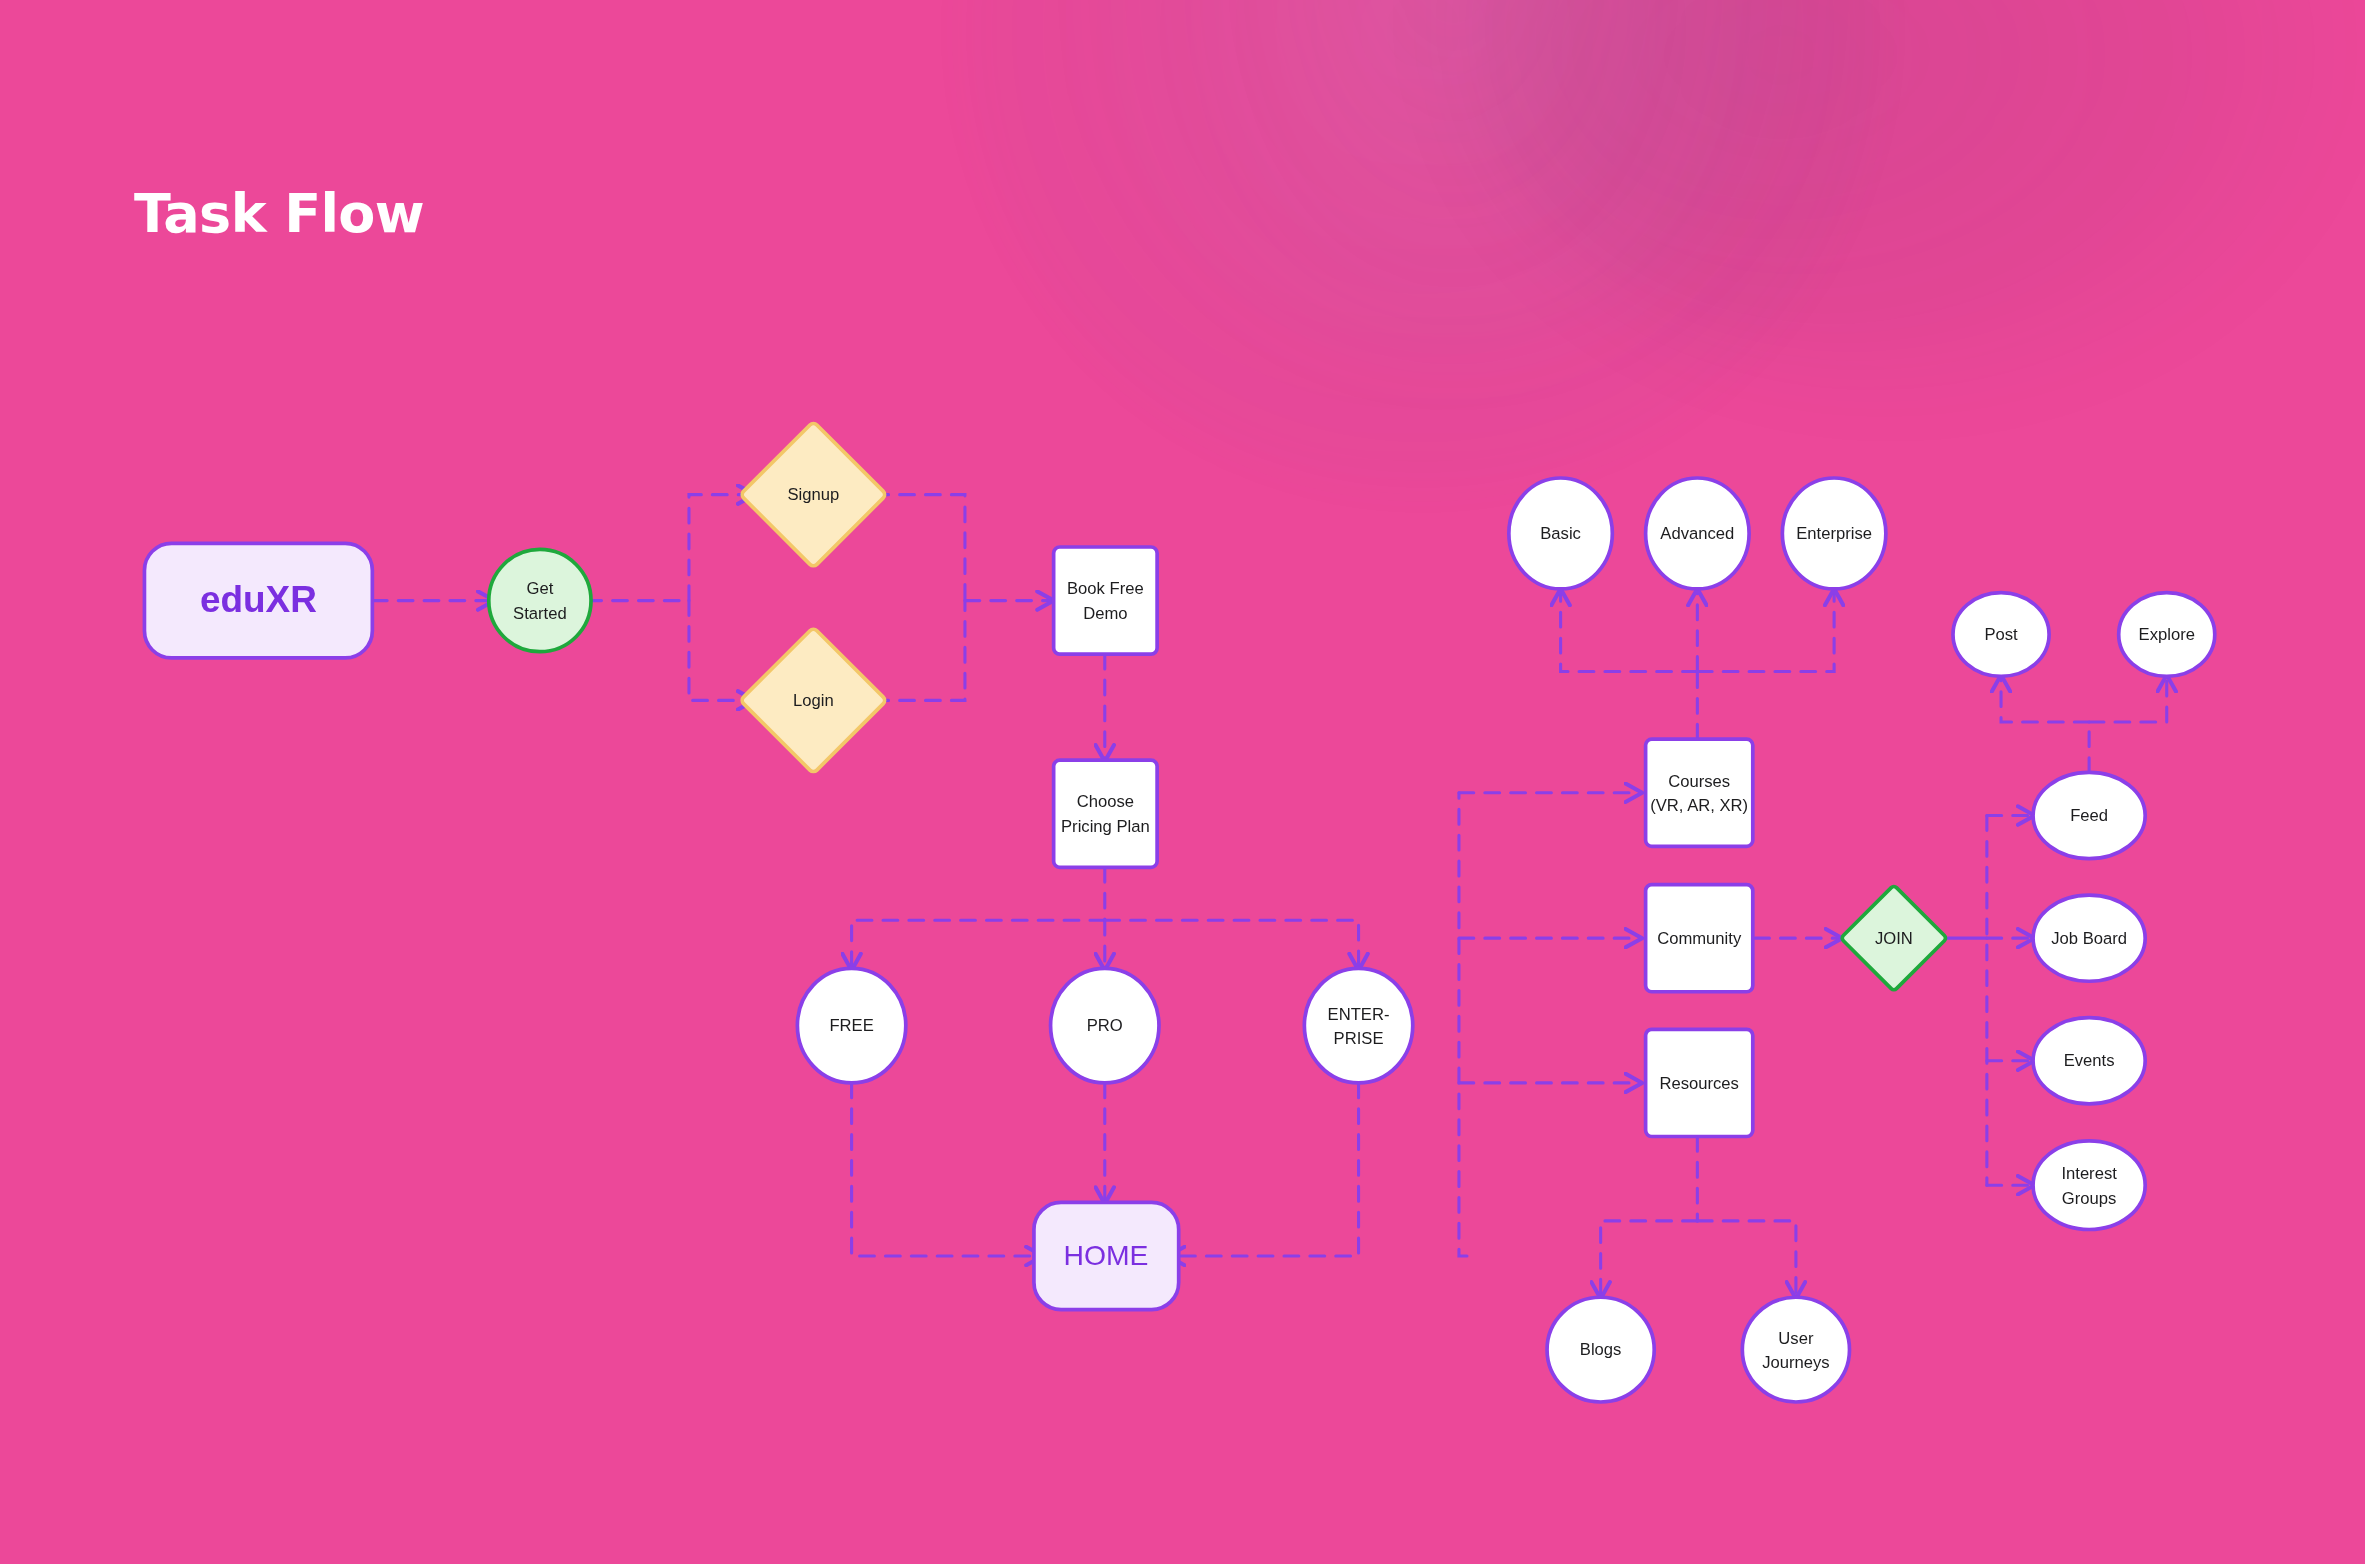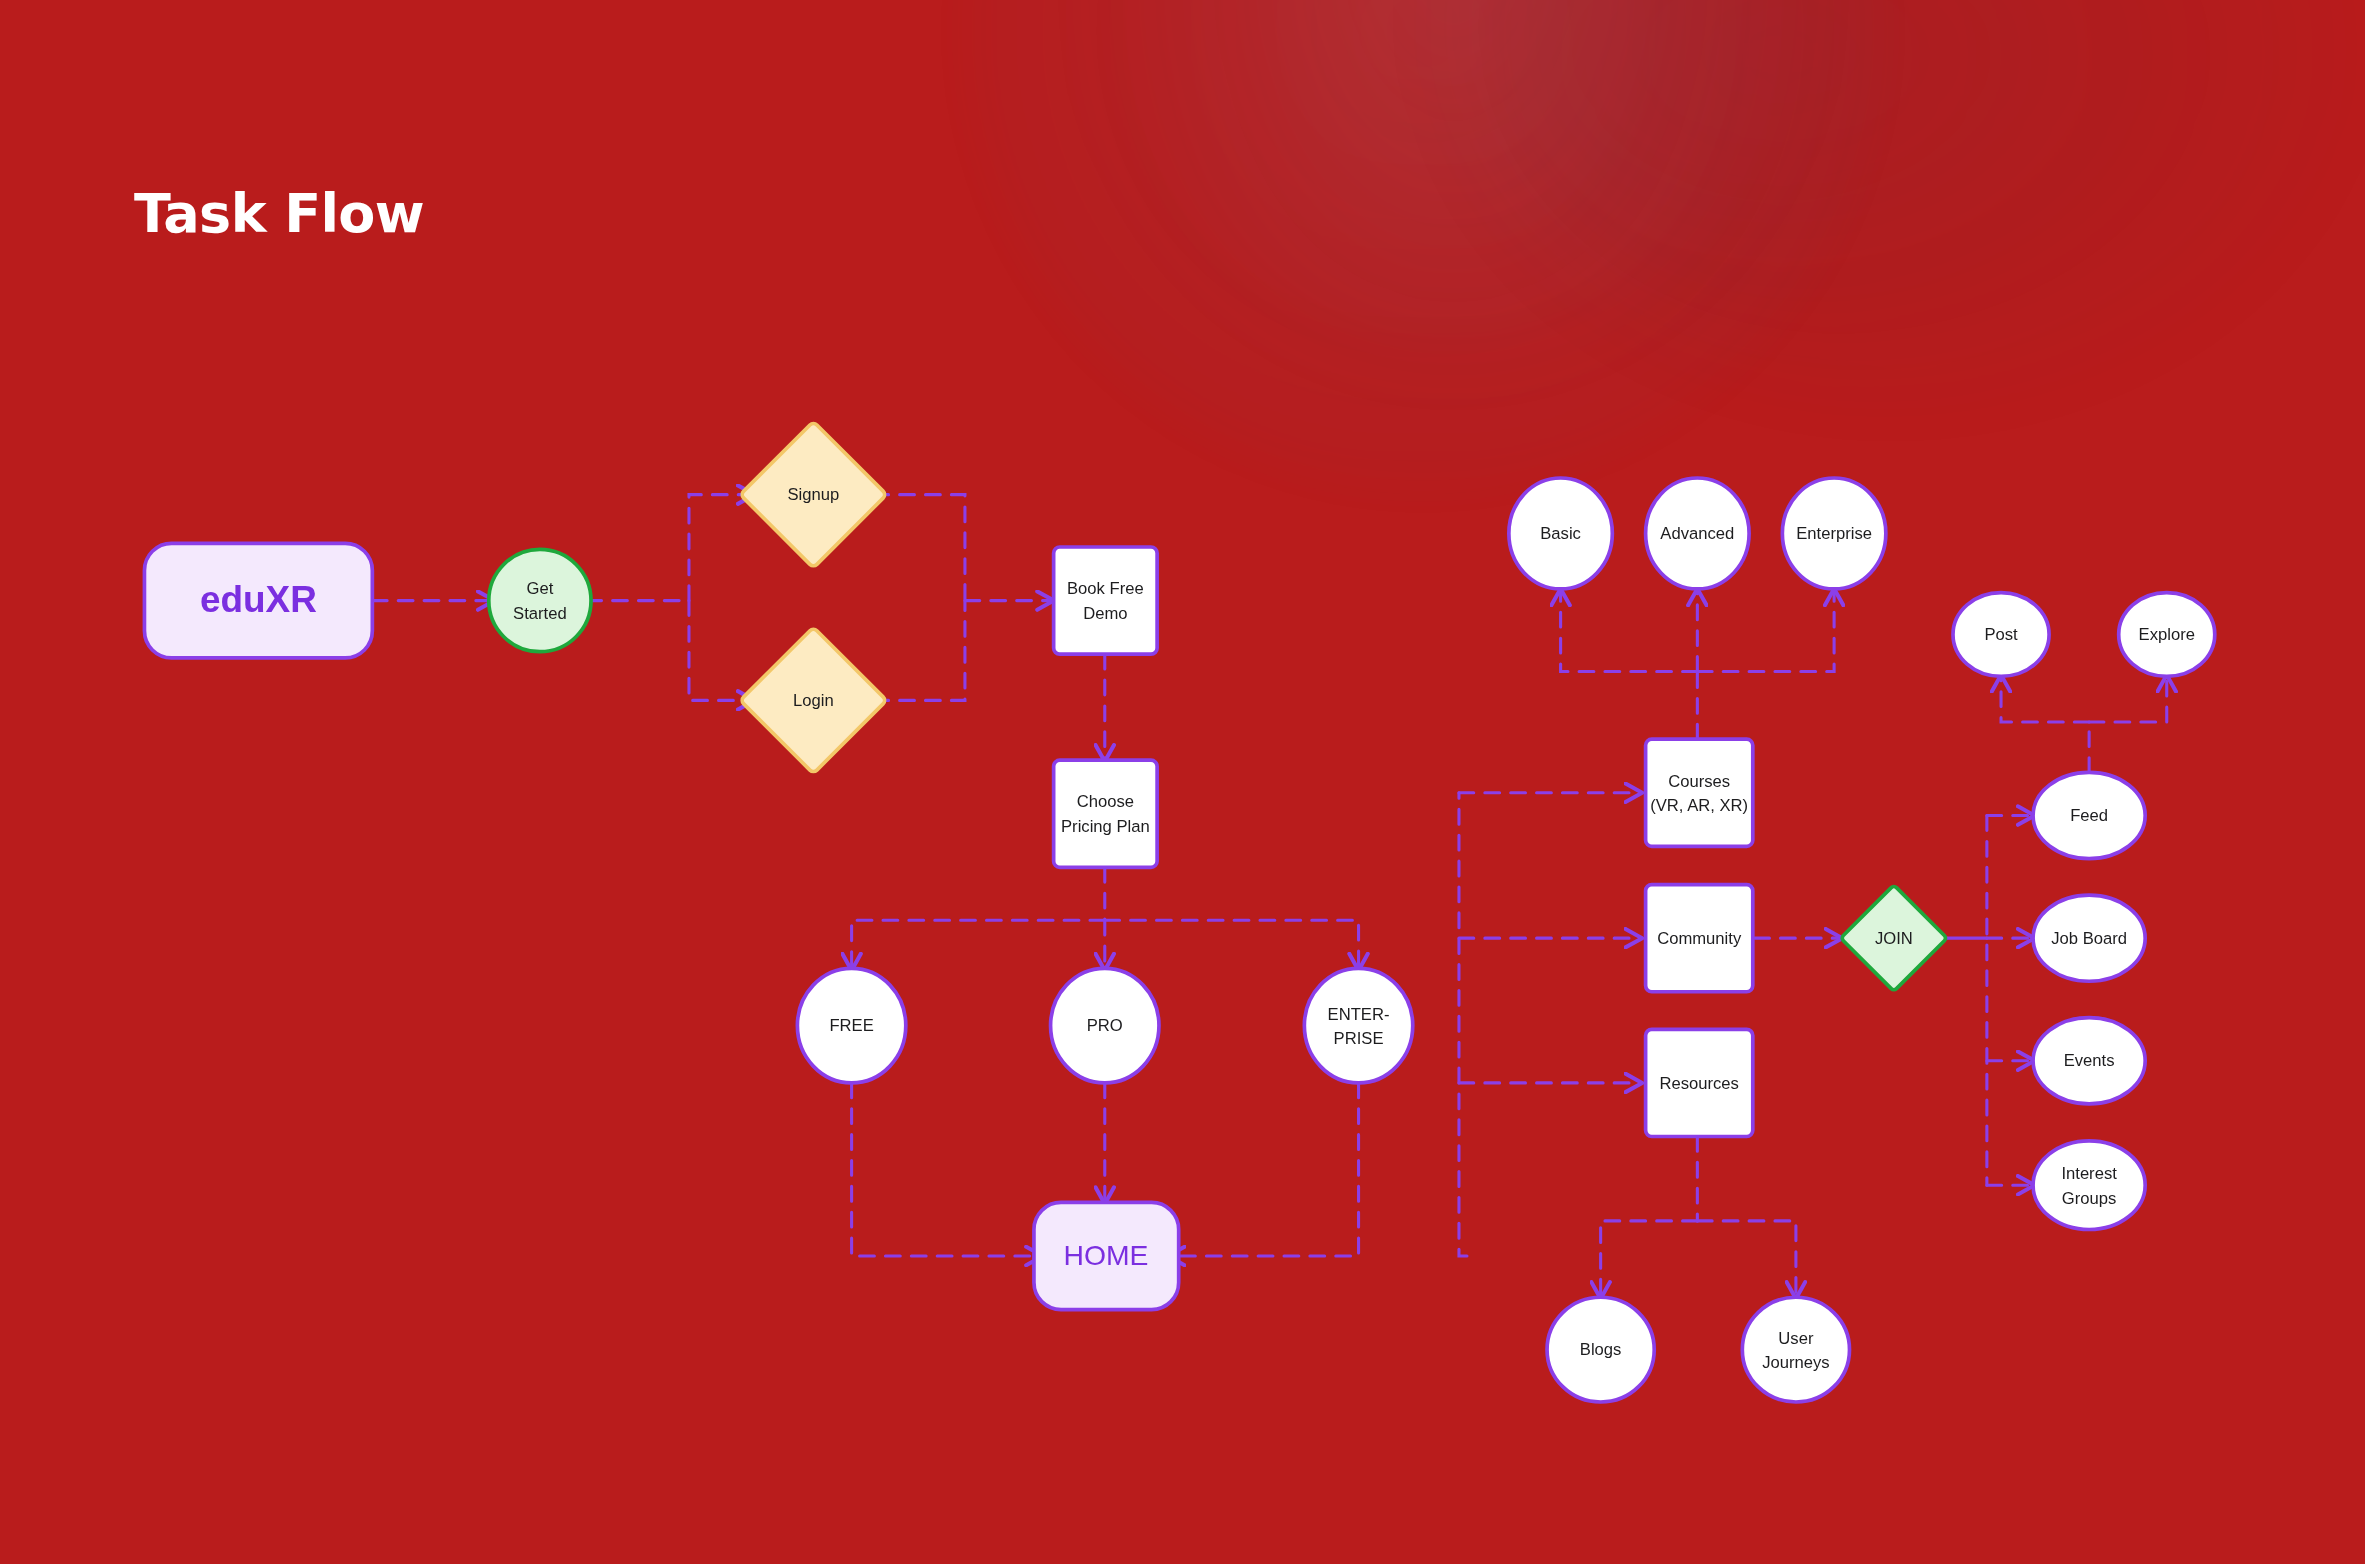--- a/index.html
+++ b/index.html
@@ -1,20 +1,20 @@
 <!DOCTYPE html>
 <html style="font-size:10px"><head>
 <meta charset="utf-8">
 <style>
   html,body{margin:0;padding:0;background:#030810;}
   body{
     width:2366px;height:1564px;overflow:hidden;position:relative;
     font-family:"Liberation Sans","DejaVu Sans",sans-serif;
   }
-  #stage{position:absolute;inset:0;background:#b91c1c;text-decoration:underline;}
+  #stage{position:absolute;inset:0;background:#ec4899;text-decoration:underline;}
   
   .glow{position:absolute;border-radius:50%;pointer-events:none;}
   .glow-a{
     left:961px;top:-431px;width:924px;height:924px;
     background:radial-gradient(circle at 50% 50%,
       rgba(120,150,190,0.055) 0%,
       rgba(90,120,165,0.040) 46%,
       rgba(70,100,150,0.030) 62%,
       rgba(30,45,80,0.012) 76%,
       rgba(0,0,0,0) 82%);

